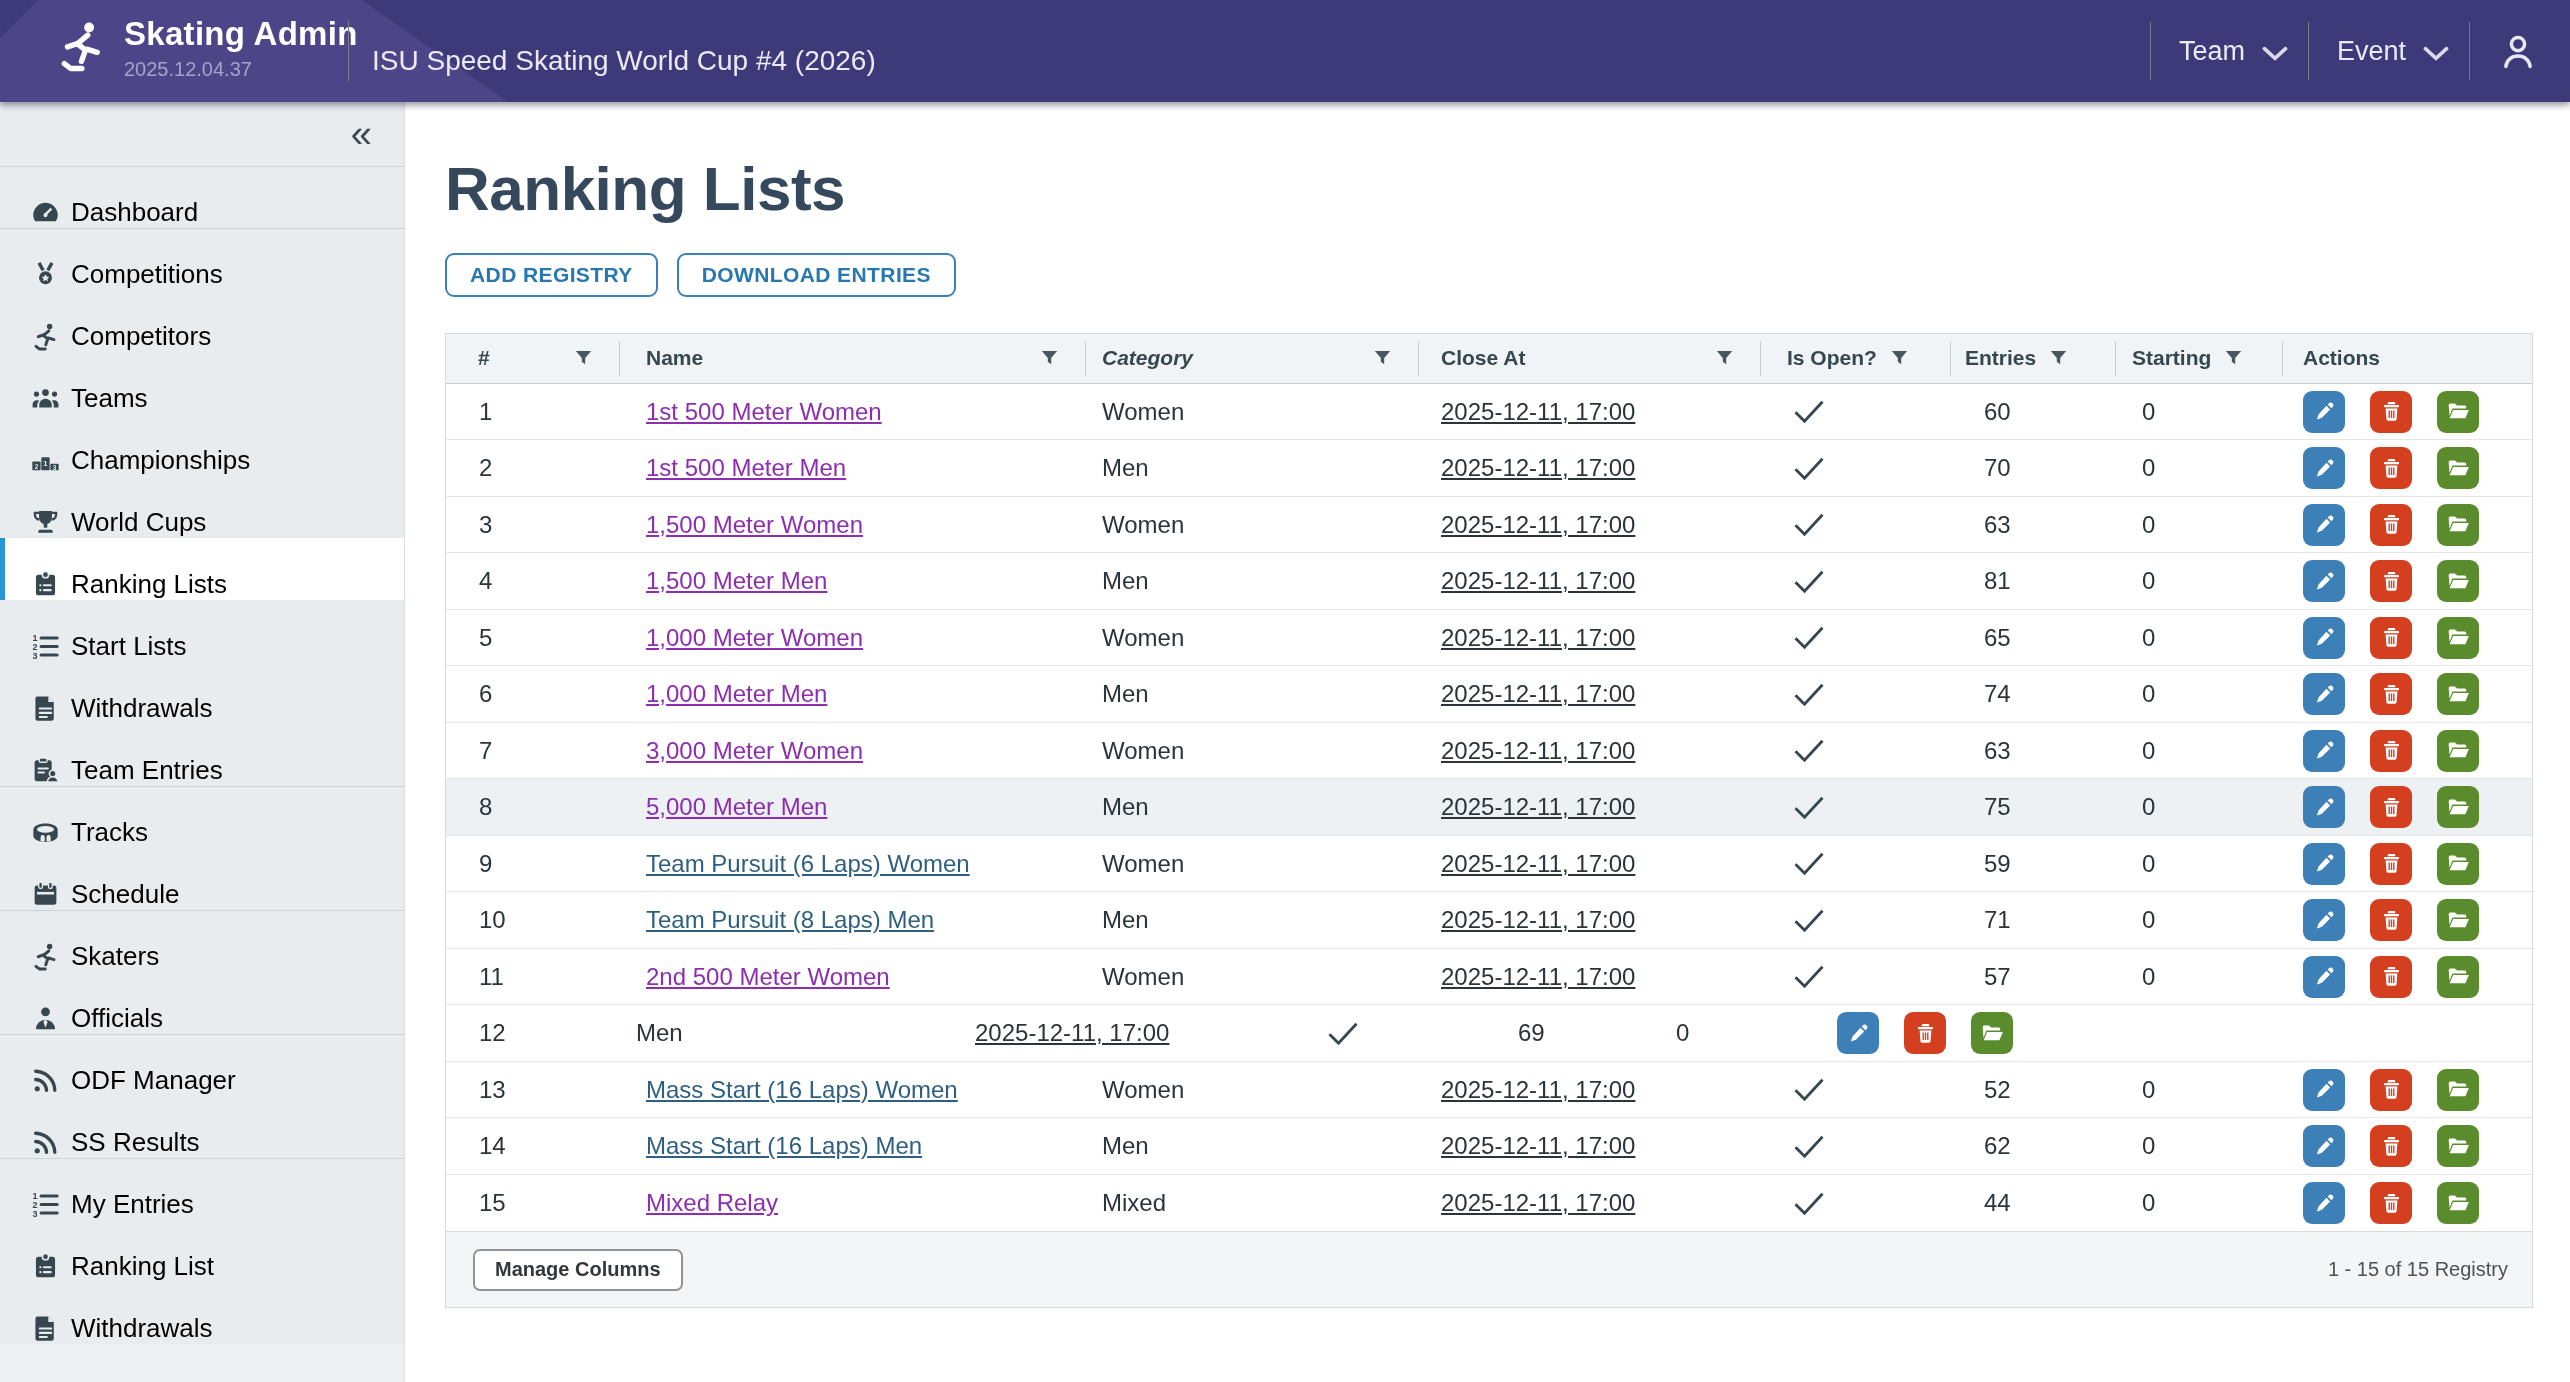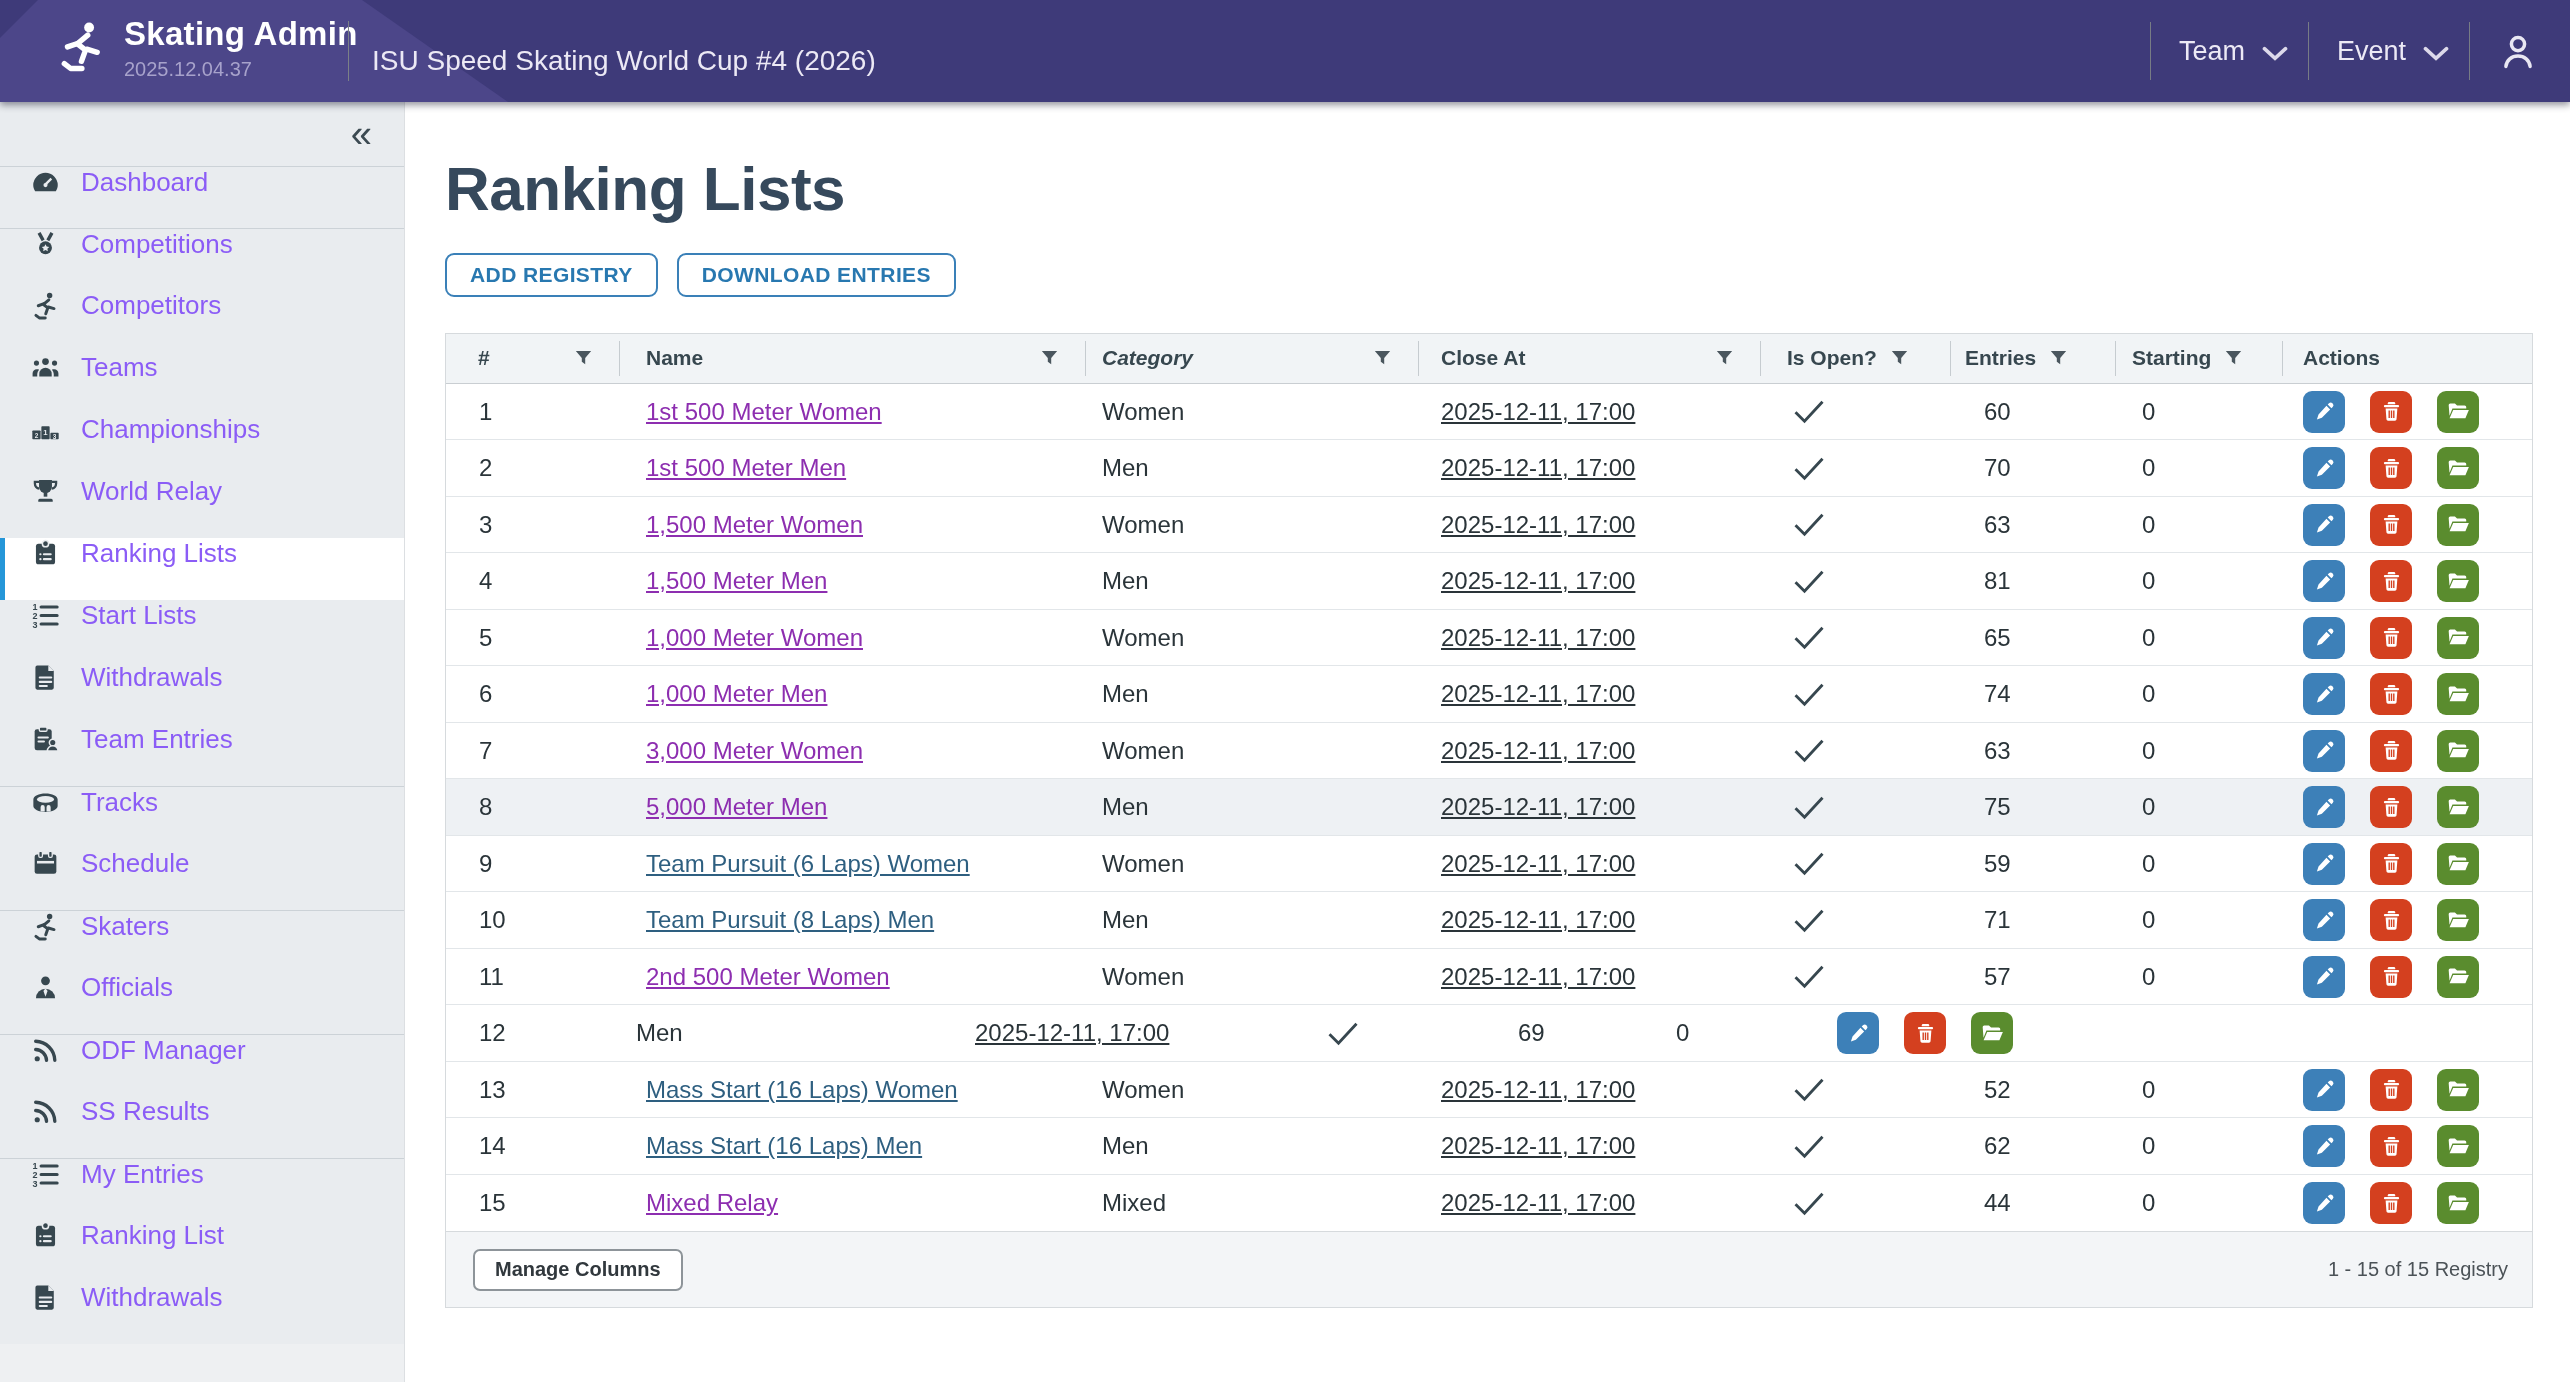--- a/index.html
+++ b/index.html
@@ -29,22 +29,22 @@
   .user-btn svg { width:44px; height:44px; display:block; }
 
   
   .sidebar { position:absolute; top:102px; left:0; width:405px; bottom:0; background:#eef0f2;
              border-right:1px solid #dcdfe2; z-index:5; }
   .collapse-strip { height:64px; background:#e9ecef; display:flex; justify-content:flex-end;
                     align-items:center; padding-right:32px; }
   .collapse-btn { background:none; border:none; font-size:38px; line-height:1; color:#3c4a52;
                   cursor:pointer; font-family:inherit; }
   .snav { display:block; }
-  .sitem { height:62px; display:flex; align-items:flex-start; gap:20px; padding-left:30px;
-           font-size:26px; color:#8b5cf6; background:#e9ecef; cursor:pointer; position:relative; }
+  .sitem { height:62px; display:flex; align-items:flex-end; gap:10px; padding-left:30px;
+           font-size:26px; color:#000000; background:#e9ecef; cursor:pointer; position:relative; }
   .sitem.div-above { border-top:1px solid #ccd2d7; }
   .sitem.active { background:#ffffff; border-left:5px solid #2596d8; padding-left:25px; }
   .sicon { width:31px; height:31px; display:flex; align-items:center; justify-content:center; flex:none; }
   .sicon svg { width:31px; height:31px; }
 
   
   .main { position:absolute; left:405px; top:102px; right:0; bottom:0; background:#fff;
           padding:0 37px 0 40px; }
   h1.page-title { margin-top:54px; font-size:62px; line-height:1.08; font-weight:600;
                   color:#36495c; letter-spacing:-.5px; }
@@ -229,21 +229,21 @@
 
         <div class="sitem">
           <span class="sicon">
             <svg viewBox="0 0 24 24" fill="#37474f">
               <path d="M7 3h10v5.2a5 5 0 0 1-10 0z"></path>
               <path fill="none" stroke="#37474f" stroke-width="1.8" d="M7 4.6H3.8v1.2a4 4 0 0 0 3.4 4M17 4.6h3.2v1.2a4 4 0 0 1-3.4 4"></path>
               <rect x="10.6" y="12.6" width="2.8" height="3.4"></rect>
               <path d="M7.6 17.6h8.8a1.2 1.2 0 0 1 1.2 1.2V20H6.4v-1.2a1.2 1.2 0 0 1 1.2-1.2z"></path>
             </svg>
           </span>
-          <span>World Relay</span>
+          <span>World Cups</span>
         </div>
 
         <div class="sitem active">
           <span class="sicon">
             <svg viewBox="0 0 24 24">
               <rect x="4.6" y="4.4" width="14.8" height="16" rx="2" fill="#37474f"></rect>
               <circle cx="12" cy="4.4" r="2.4" fill="#37474f" stroke="#e9ecef" stroke-width="1.2"></circle>
               <g stroke="#e9ecef" stroke-width="1.7" stroke-linecap="round">
                 <path d="M8 12.6h.1M10.8 12.6h5.2M8 16.4h.1M10.8 16.4h5.2"></path>
               </g>

